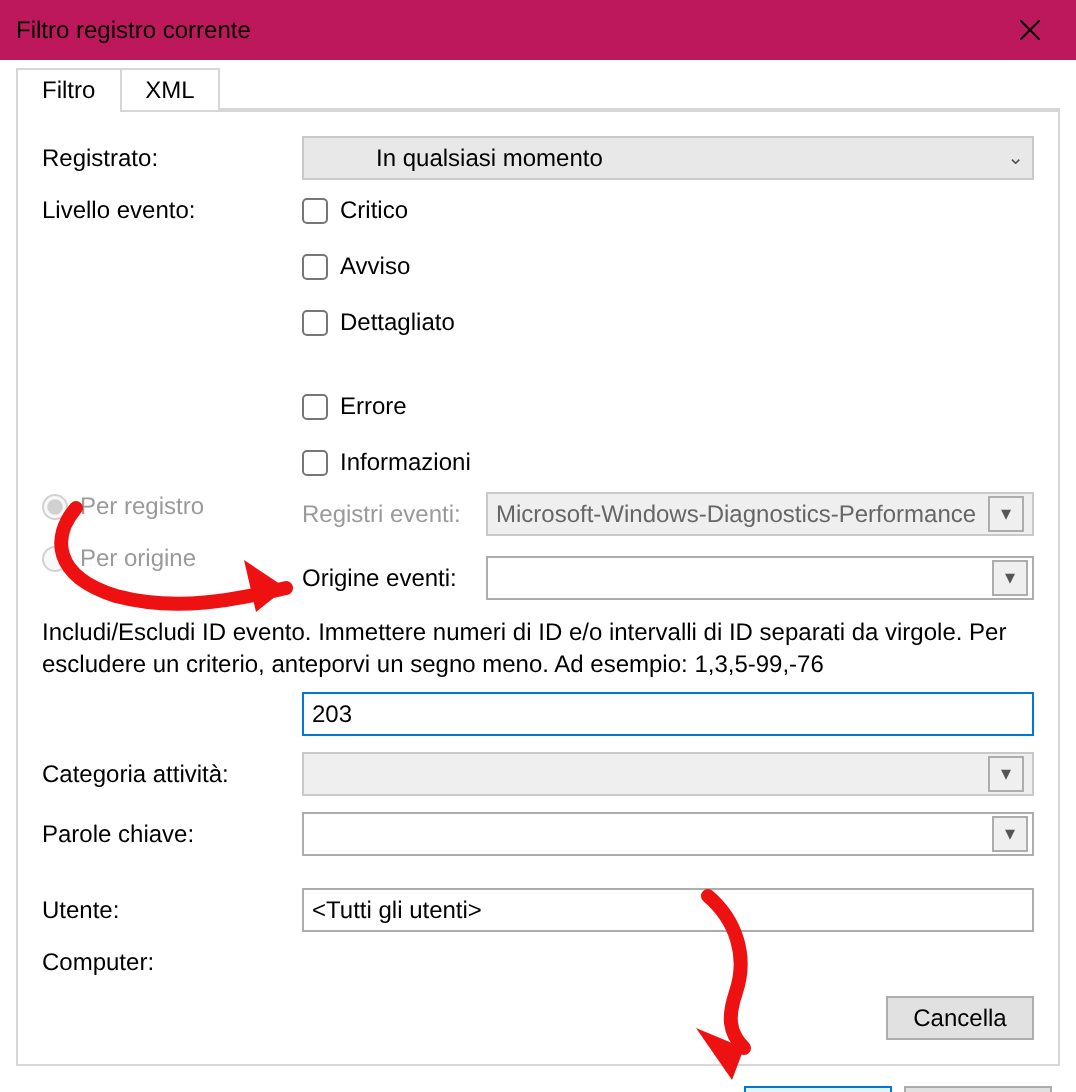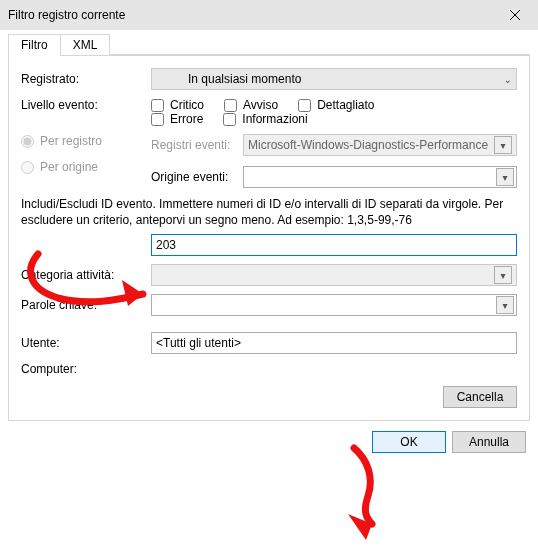--- a/index.html
+++ b/index.html
@@ -13,21 +13,21 @@
     height: 546px;
     overflow: hidden;
     position: relative;
   }
   .titlebar {
     display: flex;
     justify-content: space-between;
     align-items: center;
     height: 30px;
     padding: 0 0 0 8px;
-    background: #e5e5e5;
+    background: #be185d;
     text-align: center;
   }
   .close-btn {
     width: 46px; height: 30px;
     display: flex; align-items: center; justify-content: center;
     font-size: 14px;
   }
   .close-btn svg { width: 10px; height: 10px; }
   .tabstrip {
     display: flex;
@@ -82,21 +82,21 @@
   }
   .select {
     background: #e8e8e8;
     border: 1px solid #c9c9c9;
     position: relative;
     display:flex; align-items:center; justify-content:space-between;
     padding-right: 4px;
     padding-left: 36px;
   }
   .chev { font-size: 10px; color: #555; }
-  .checks { display: flex; flex-wrap: wrap; gap: 0 20px; }
+  .checks { display: flex; flex-wrap: wrap; gap: 14px 20px; flex-direction: column; }
   .check { display: inline-flex; align-items: center; gap: 6px; }
   .check input { width: 13px; height: 13px; margin:0; }
   .radio-group { font-size: 12px; }
   .radio-row { display:flex; align-items:center; gap:6px; margin-bottom: 12px; color:#9a9a9a;}
   .radio-row input { margin:0; }
   .twocol-left { width: 130px; flex:0 0 130px; }
   .combo-disabled {
     background: #efefef; color:#666; border:1px solid #c9c9c9;
     display:flex; align-items:center; justify-content:space-between;
     height:22px; padding:2px 4px;

